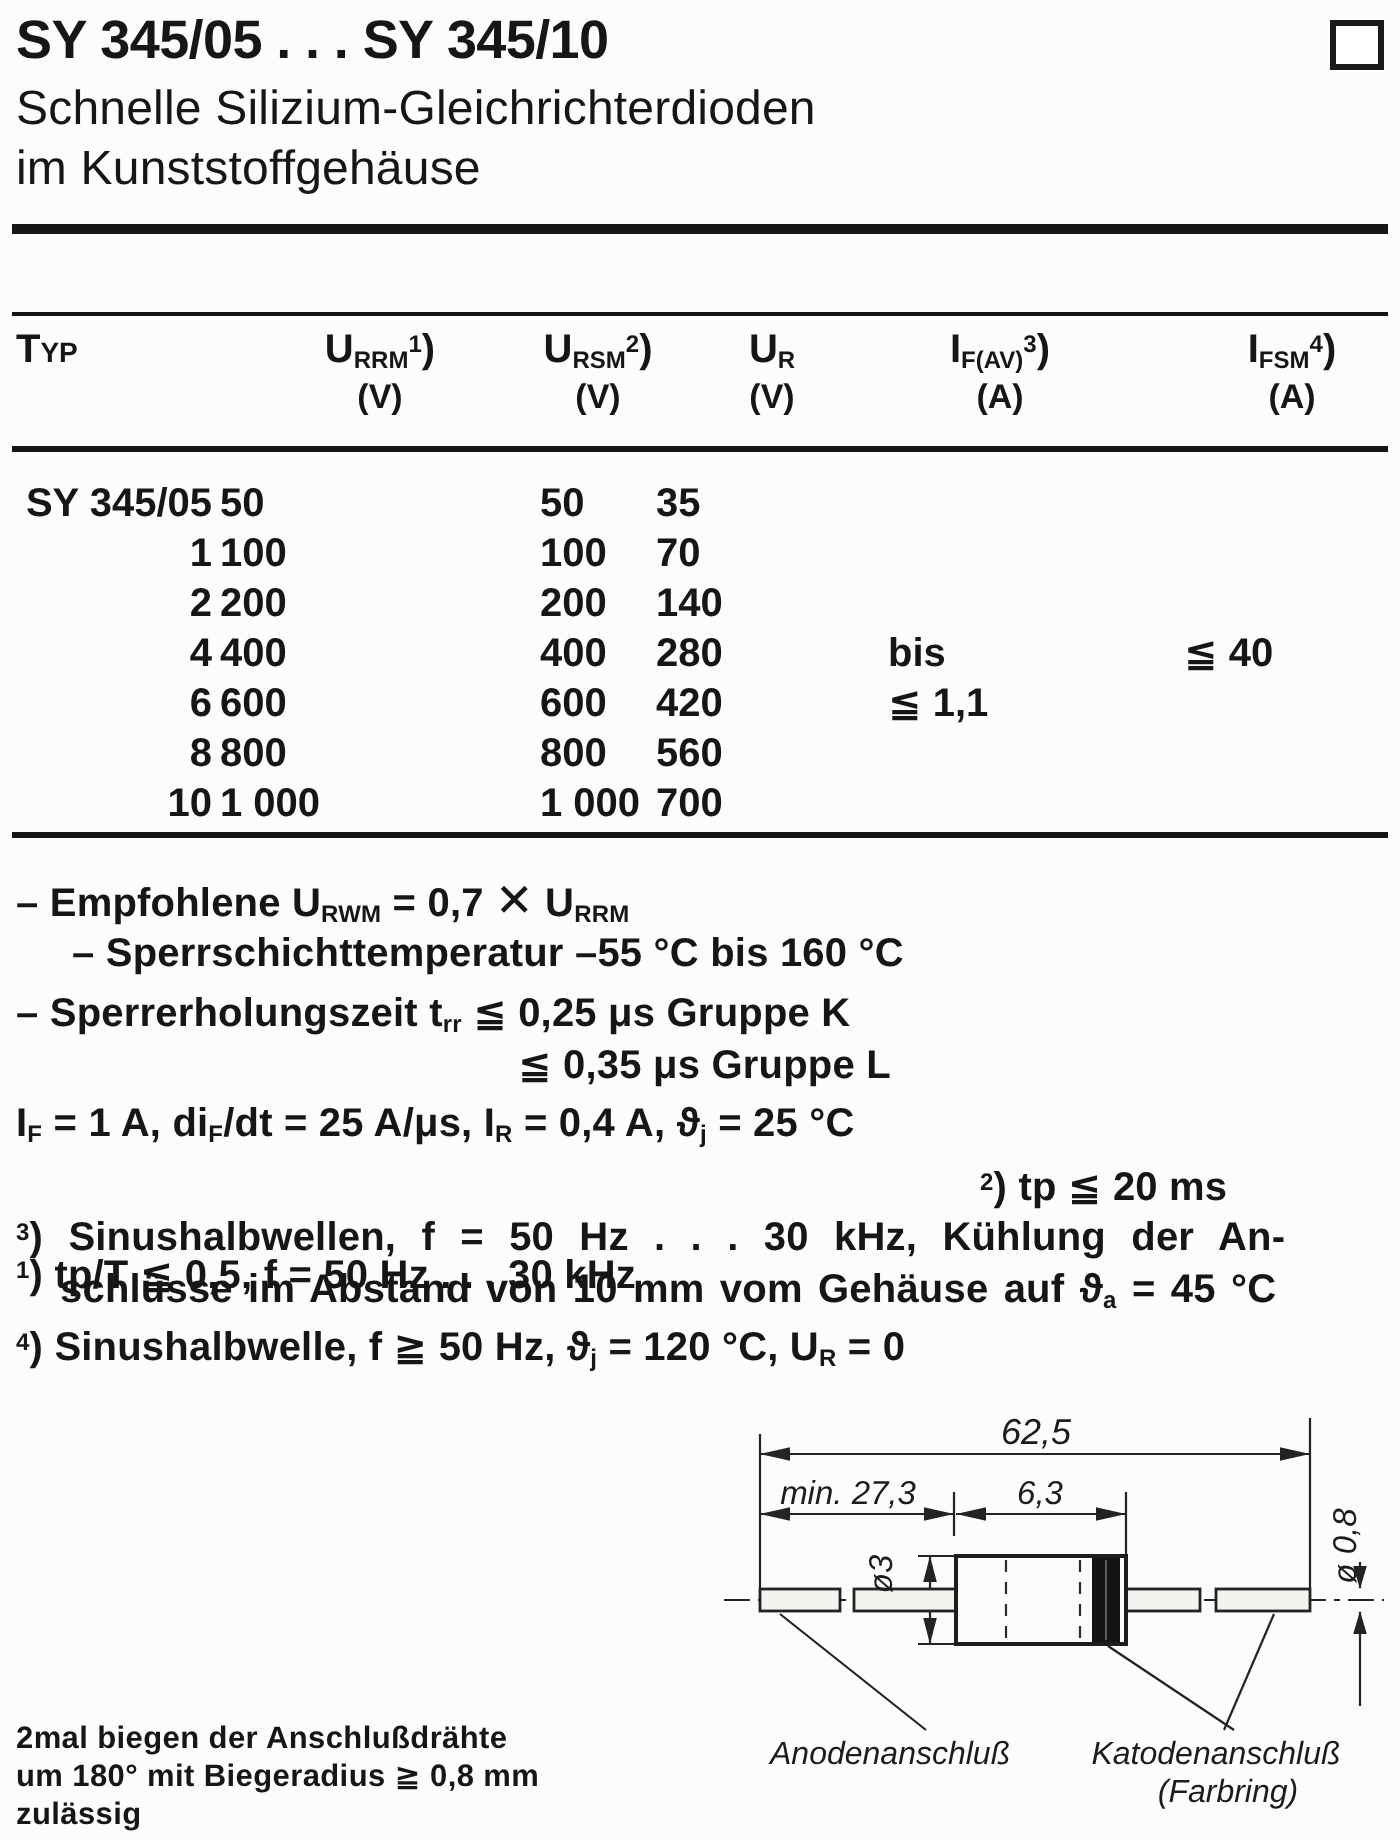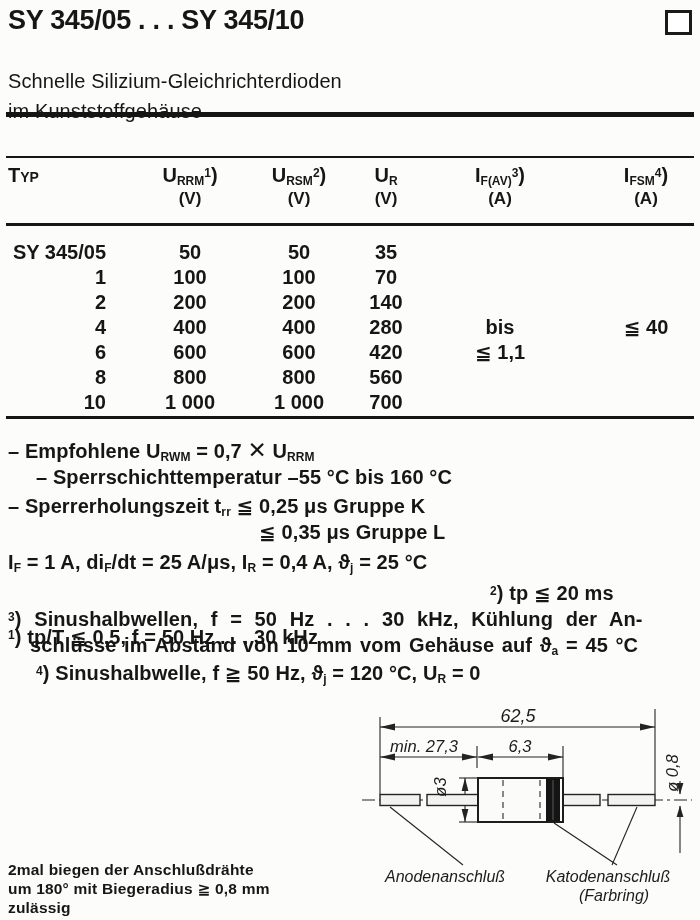--- a/index.html
+++ b/index.html
@@ -8,31 +8,31 @@
     background:#fcfcfa;color:#161616;
     font-family:"Liberation Sans","DejaVu Sans",sans-serif;
     overflow:hidden;
   }
   .abs{position:absolute;}
   sub{font-size:60%;position:relative;top:0.25em;vertical-align:baseline;line-height:0;}
   sup{font-size:60%;position:relative;top:-0.45em;vertical-align:baseline;line-height:0;}
   .rule{position:absolute;left:6px;width:688px;background:#151515;}
   
   .title{left:8px;top:5px;font-size:27px;font-weight:bold;letter-spacing:-0.3px;}
-  .subtitle{left:8px;top:66px;font-size:20px;line-height:30px;letter-spacing:0.1px;}
+  .subtitle{left:8px;top:40px;font-size:24px;line-height:30px;letter-spacing:0.1px;}
   .corner-box{left:665px;top:10px;width:21px;height:19px;border:3px solid #1a1a1a;background:#fff;}
   
   .tgrid{display:grid;grid-template-columns:110px 160px 58px 116px 112px 36px 108px;}
   .thead{left:0;top:164px;width:616px;}
   .thead .cell{text-align:center;font-size:20px;font-weight:bold;line-height:23px;}
   .thead .unit{font-size:17px;font-weight:bold;}
   .thead .typ{text-align:left;padding-left:8px;font-variant:small-caps;font-size:20px;}
   .tbody{left:0;top:240px;width:700px;}
   .trow{display:grid;grid-template-columns:110px 160px 58px 116px 112px 36px 108px;height:25px;}
-  .trow .c{text-align:center;font-size:20px;font-weight:bold;line-height:25px;white-space:nowrap;}
+  .trow .c{font-size:20px;font-weight:bold;line-height:25px;white-space:nowrap;}
   .trow .typ{text-align:right;padding-right:4px;}
   
   .note{position:absolute;left:8px;font-size:20px;font-weight:bold;white-space:nowrap;letter-spacing:0.1px;}
   .x-mult{font-size:115%;}
   .wsp{word-spacing:7px;}
   .wsp2{word-spacing:2px;}
   
   .bend{left:8px;top:860px;font-size:15.5px;font-weight:bold;line-height:19px;letter-spacing:0.2px;}
   svg text{font-family:"Liberation Sans","DejaVu Sans",sans-serif;}
 </style>
@@ -143,21 +143,21 @@
 <div class="note" style="top:437px;">– Empfohlene U<sub>RWM</sub> = 0,7 <span class="x-mult">✕</span> U<sub>RRM</sub></div>
 <div class="note" style="top:466px;margin-left:28px;">– Sperrschichttemperatur –55 °C bis 160 °C</div>
 <div class="note" style="top:494px;text-align:right;">– Sperrerholungszeit t<sub>rr</sub> ≦ 0,25 μs Gruppe K</div>
 <div class="note" style="top:520px;left:259px;">≦ 0,35 μs Gruppe L</div>
 
 <div class="note" style="top:551px;">I<sub>F</sub> = 1 A, di<sub>F</sub>/dt = 25 A/μs, I<sub>R</sub> = 0,4 A, ϑ<sub>j</sub> = 25 °C</div>
 <div class="note" style="top:581px;margin-top:44px;"><sup>1</sup>) tp/T ≦ 0,5, f = 50 Hz . . . 30 kHz</div>
 <div class="note" style="top:581px;left:490px;"><sup>2</sup>) tp ≦ 20 ms</div>
 <div class="note wsp" style="top:608px;"><sup>3</sup>) Sinushalbwellen, f = 50 Hz . . . 30 kHz, Kühlung der An-</div>
 <div class="note wsp2" style="top:634px;left:30px;">schlüsse im Abstand von 10 mm vom Gehäuse auf ϑ<sub>a</sub> = 45 °C</div>
-<div class="note" style="top:661px;margin-left:28px;"><sup>4</sup>) Sinushalbwelle, f ≧ 50 Hz, ϑ<sub>j</sub> = 120 °C, U<sub>R</sub> = 0</div>
+<div class="note" style="top:661px;"><sup>4</sup>) Sinushalbwelle, f ≧ 50 Hz, ϑ<sub>j</sub> = 120 °C, U<sub>R</sub> = 0</div>
 
 <svg class="abs" style="left:350px;top:695px;" width="350" height="225" viewBox="0 0 350 225">
   <g stroke="#232323" fill="none" stroke-width="1.1">
 
     <line x1="12" y1="105" x2="342" y2="105" stroke-dasharray="13 4 3 4"></line>
 
     <line x1="30" y1="22" x2="30" y2="99"></line>
     <line x1="305" y1="14" x2="305" y2="99"></line>
     <line x1="30" y1="32" x2="305" y2="32"></line>
 

